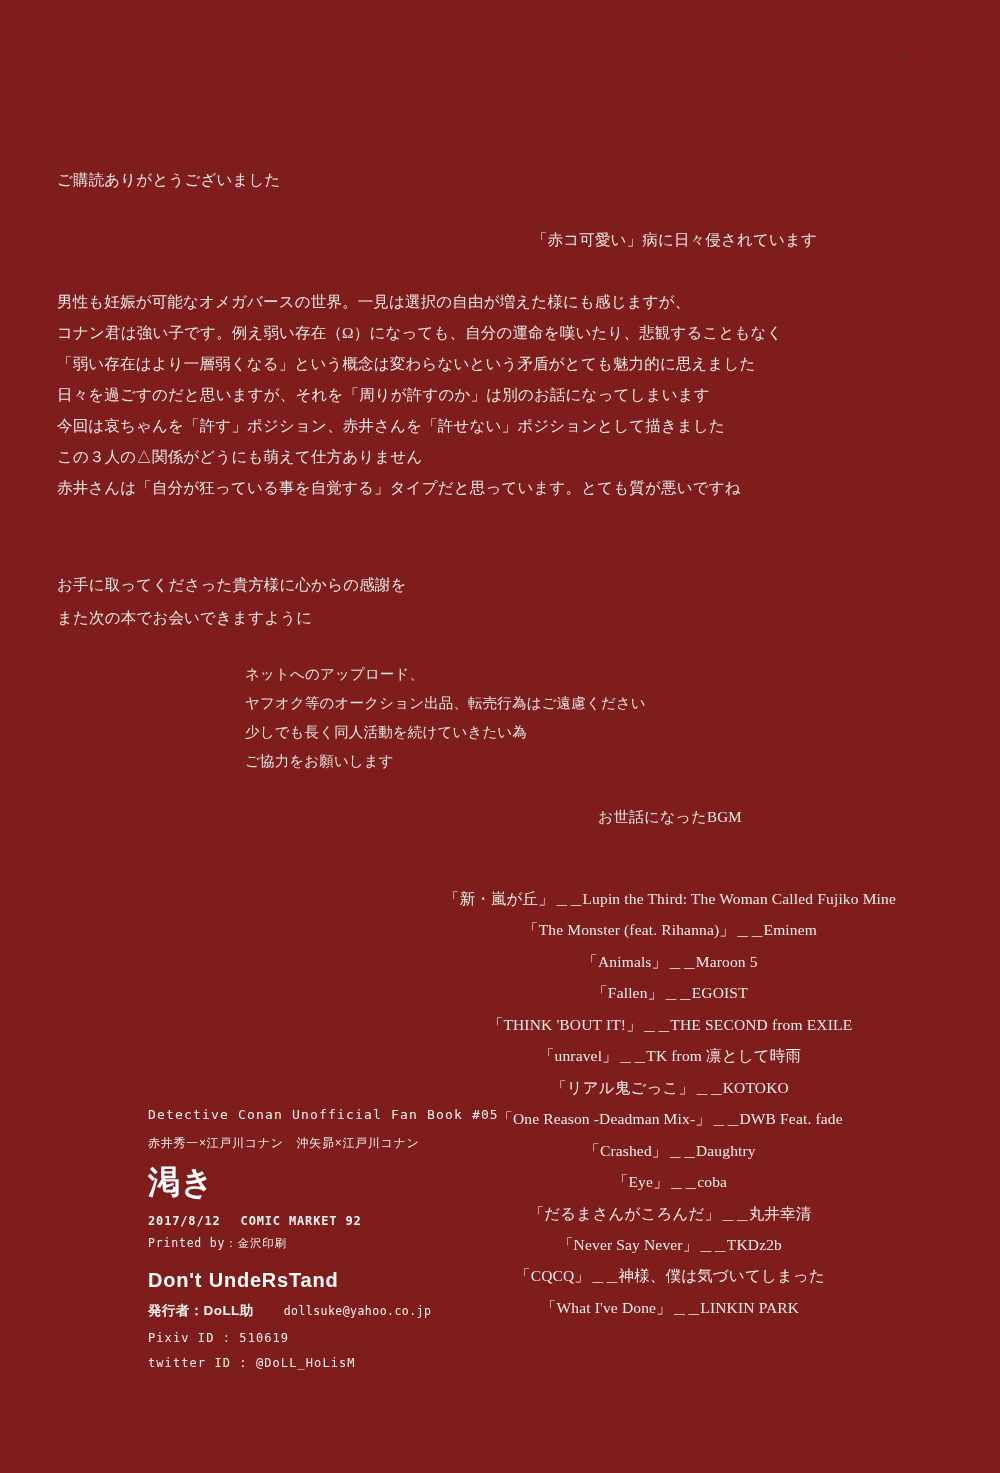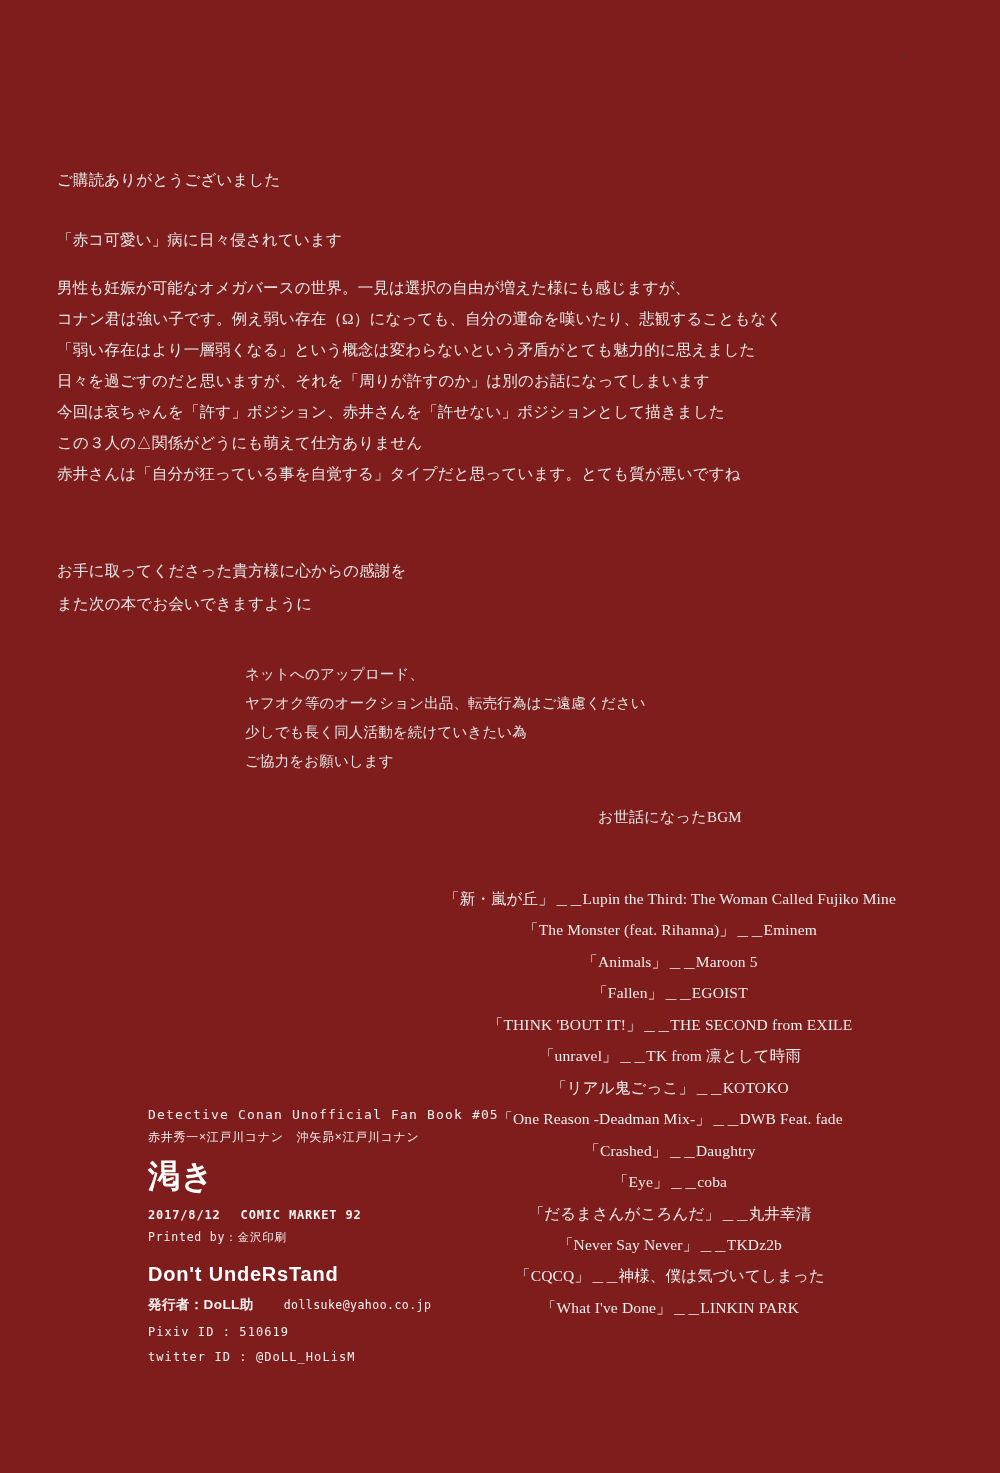--- a/index.html
+++ b/index.html
@@ -38,21 +38,21 @@
   }
   .aw-line {
     font-family: "Liberation Serif", serif;
     font-size: 15.5px;
     color: #e8e8e8;
     letter-spacing: 0.01em;
     line-height: 1.55;
     white-space: pre;
   }
   .aw-greeting { margin-bottom: 36px; }
-  .aw-illness  { margin-bottom: 20px; }
+  .aw-illness  { margin-bottom: 34px; text-align: right; }
 
   .aw-para .aw-line { line-height: 2.0; }
 
   .aw-thanks { margin-top: 66px; }
   .aw-thanks .aw-line { line-height: 2.1; }
 
   
   .notice {
     position: absolute;
     left: 245px;
@@ -102,21 +102,21 @@
     color: #f0f0f0;
     line-height: 1.6;
     white-space: nowrap;
   }
   .col-pair {
     font-family: "Liberation Sans", sans-serif;
     font-size: 12px;
     letter-spacing: 0.06em;
     color: #f0f0f0;
     line-height: 1.6;
-    margin-top: 2px;
+    margin-top: 8px;
     white-space: nowrap;
   }
   .col-title {
     font-family: Liberation Mono, monospace;
     font-size: 32px;
     font-weight: 700;
     color: #ffffff;
     letter-spacing: 0.02em;
     margin-top: 14px;
     margin-bottom: 12px;

